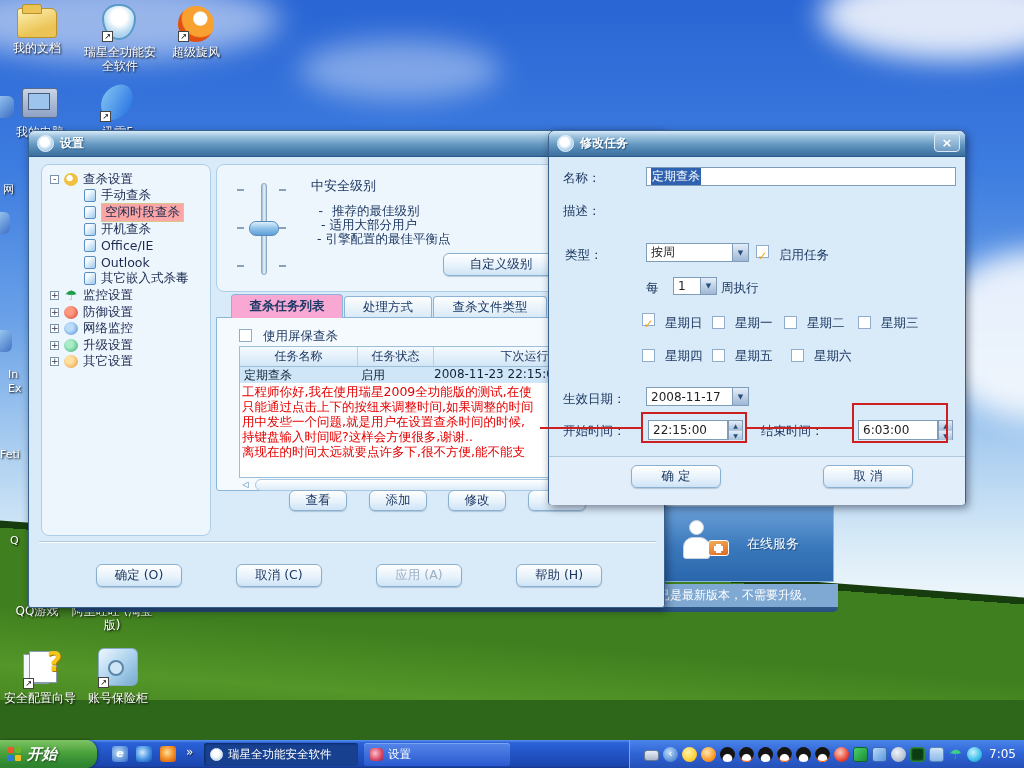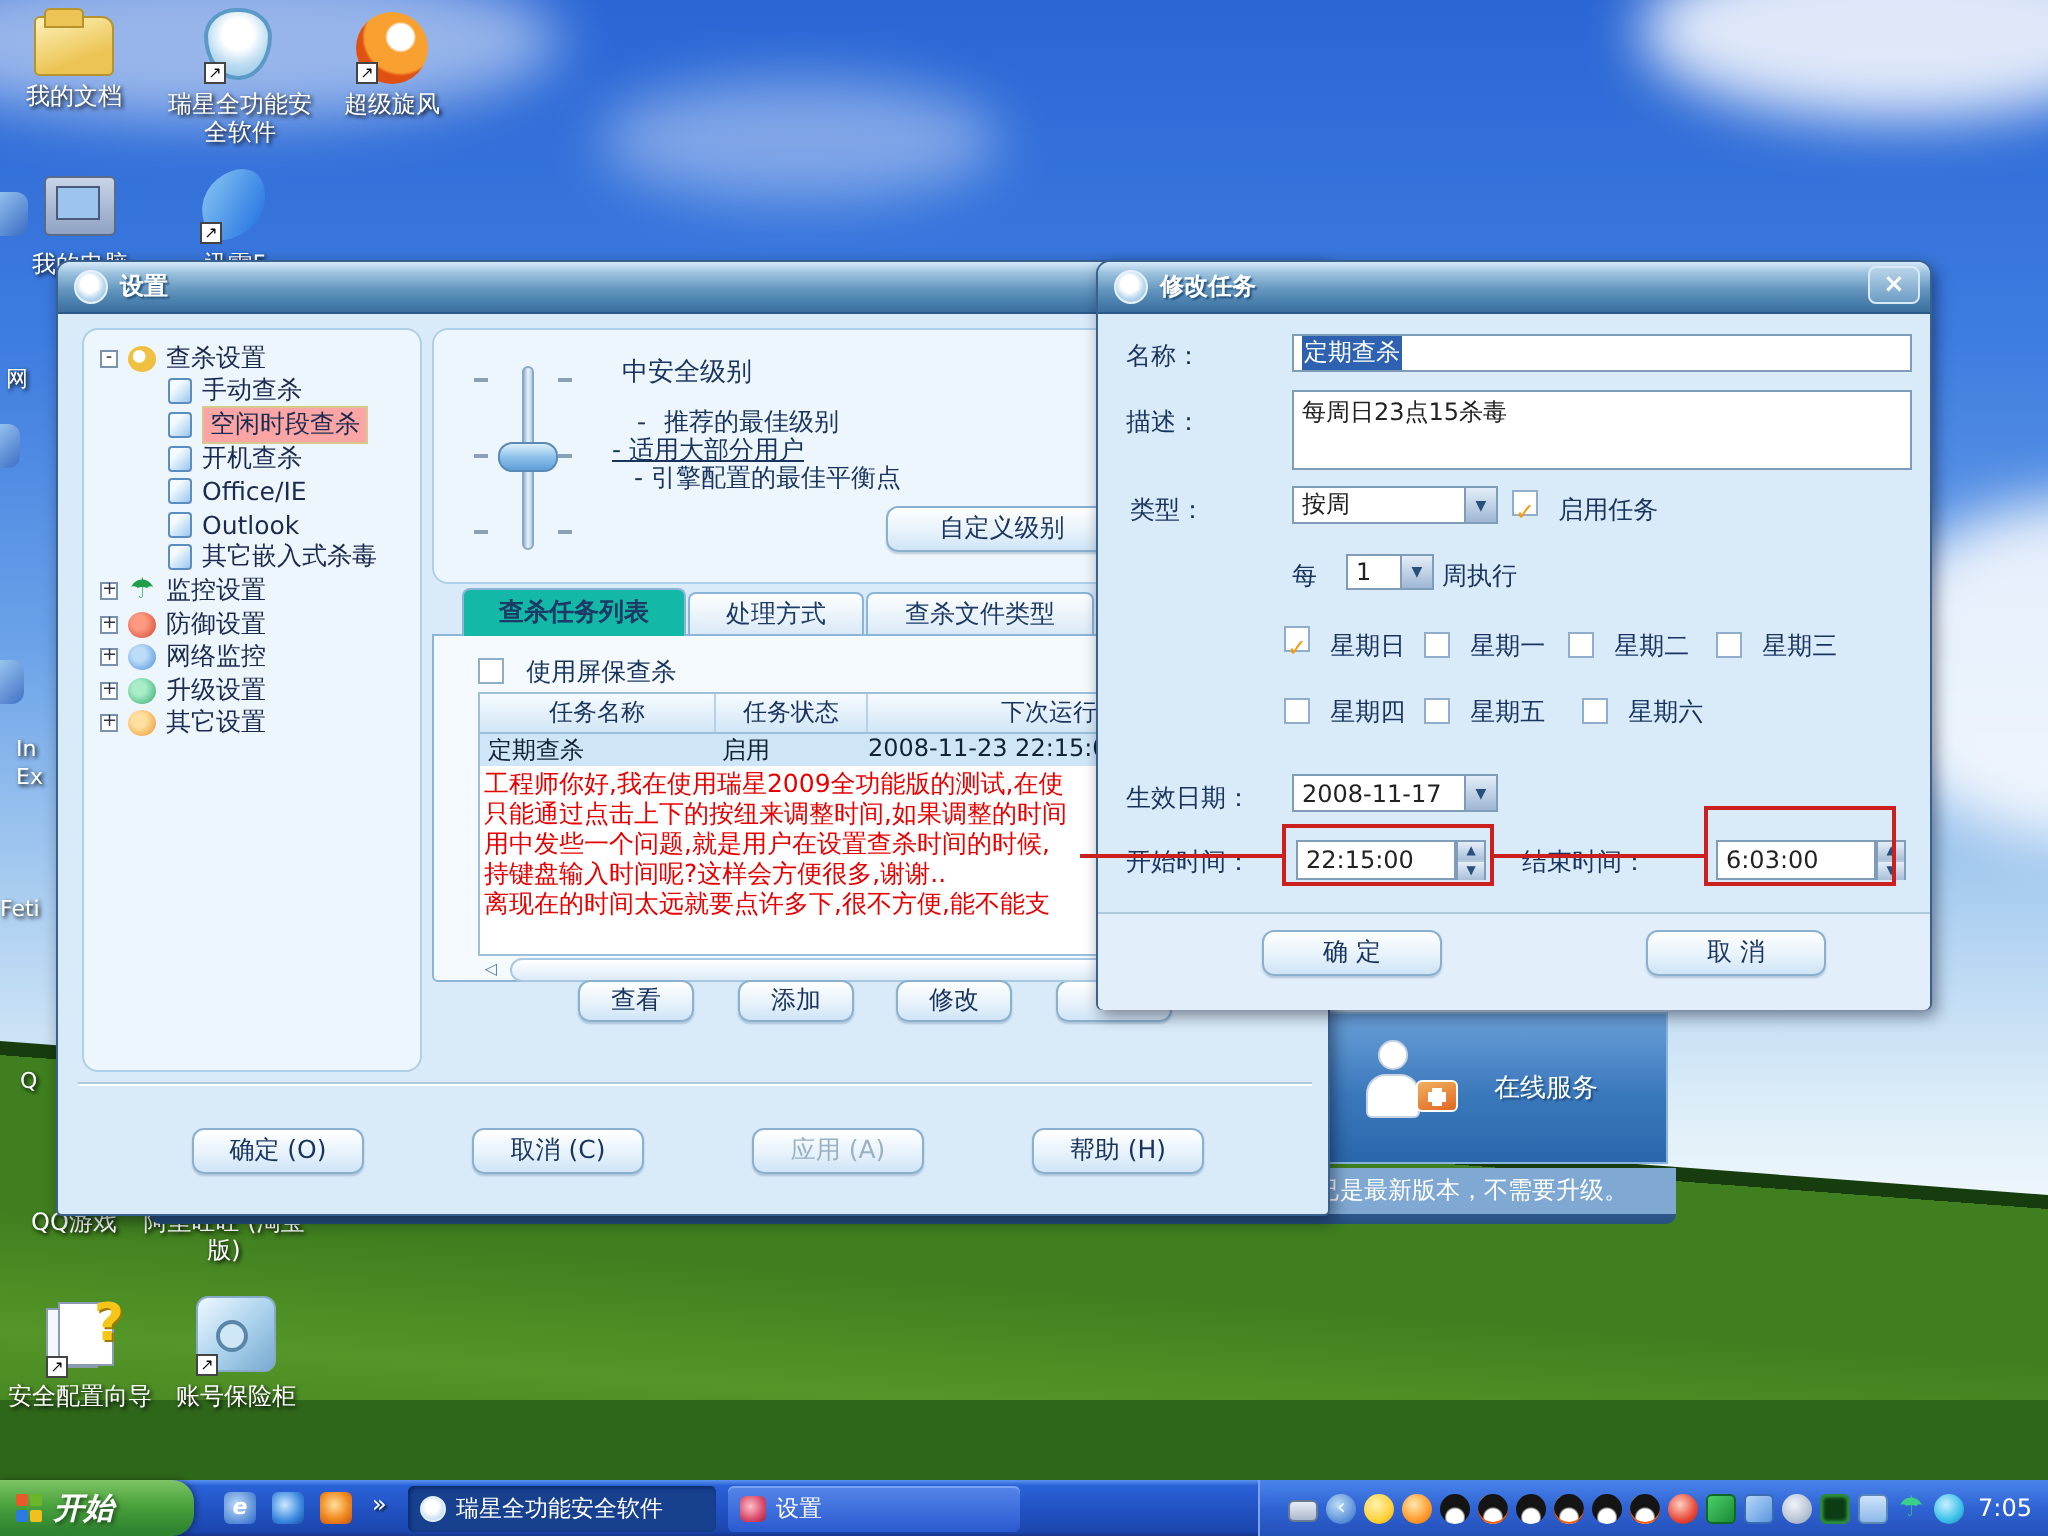--- a/index.html
+++ b/index.html
@@ -72,21 +72,21 @@
   .cbx{display:inline-block;width:13px;height:13px;background:#fff;border:1px solid #90aecb;vertical-align:-2px;text-align:center;}
   .cbx i{font-style:normal;color:#f39c12;font-weight:bold;font-size:12px;line-height:11px;position:relative;top:-1px;}
   .flabel{position:absolute;font-size:12.5px;color:#17335e;white-space:nowrap;}
   .spin{position:absolute;width:15px;border:1px solid #7f9db9;display:flex;flex-direction:column;}
   .spin div{flex:1;background:linear-gradient(180deg,#e4eef8,#a9c0da);font-size:6px;color:#27507e;text-align:center;line-height:9px;border-bottom:1px solid #b8c8d8;}
   .spin div:last-child{border-bottom:none;}
 
   
   .tab{position:absolute;height:22px;border:1px solid #8ab4d8;border-bottom:none;border-radius:4px 4px 0 0;
     background:linear-gradient(180deg,#fdfeff,#d8e9f6);font-size:12.5px;color:#1b3a66;display:flex;align-items:center;justify-content:center;}
-  .tab.on{background:#14b8a6;font-weight:bold;height:24px;z-index:3;}
+  .tab.on{background:#f9a8d4;font-weight:bold;height:24px;z-index:3;}
   .tbl-h{background:linear-gradient(180deg,#f6fbff,#d2e6f6);border-bottom:1px solid #9cc0dc;display:flex;font-size:12px;color:#17335e;}
   .tbl-h span{border-right:1px solid #b7d2e8;display:flex;align-items:center;justify-content:center;}
   .redtxt{color:#e60000;font-size:12.5px;line-height:15px;white-space:nowrap;}
   .redmark{position:absolute;border:2px solid #cc2020;z-index:40;}
   .redline{position:absolute;height:2px;background:#cc2020;z-index:40;}
 
   
   #taskbar{position:absolute;left:0;top:740px;width:1024px;height:28px;z-index:90;
     background:linear-gradient(180deg,#5a92ee 0%,#2a62d8 10%,#2253c4 50%,#1c46ae 92%,#15368c 100%);}
   #startbtn{position:absolute;left:0;top:0;width:97px;height:28px;border-radius:0 11px 11px 0;
@@ -287,21 +287,21 @@
       <div class="sl-track" style="left:44px;top:18px;height:92px;"></div>
       <div class="sl-handle" style="left:32px;top:56px;"></div>
       <div class="tick" style="left:20px;top:24px;"></div>
         <div class="tick" style="left:62px;top:24px;"></div>
       <div class="tick" style="left:20px;top:62px;"></div>
         <div class="tick" style="left:62px;top:62px;"></div>
       <div class="tick" style="left:20px;top:100px;"></div>
         <div class="tick" style="left:62px;top:100px;"></div>
       <div class="flabel" style="left:94px;top:12px;font-size:13px;">中安全级别</div>
       <div class="flabel" style="left:100px;top:38px;font-family:Liberation Mono, monospace;">- 推荐的最佳级别</div>
-      <div class="flabel" style="left:89px;top:52px;text-decoration:underline;">- 适用大部分用户</div>
+      <div class="flabel" style="left:104px;top:52px;">- 适用大部分用户</div>
       <div class="flabel" style="left:100px;top:66px;">- 引擎配置的最佳平衡点</div>
       <div class="rbtn" style="left:226px;top:88px;width:116px;height:23px;">自定义级别</div>
     </div>
 
     <div class="tab on" style="left:202px;top:163px;width:112px;">查杀任务列表</div>
     <div class="tab" style="left:315px;top:165px;width:88px;">处理方式</div>
     <div class="tab" style="left:404px;top:165px;width:114px;">查杀文件类型</div>
     <div class="tab" style="left:519px;top:165px;width:48px;overflow:hidden;">检测</div>
 
     <div class="abs" style="left:187px;top:186px;width:437px;height:174px;background:#f4fafe;border:1px solid #8ab4d8;border-radius:0 3px 3px 3px;z-index:2;">
@@ -355,23 +355,20 @@
       <div class="wtitle">修改任务</div>
     </div>
     <div class="closebtn">×</div>
 
     <div class="flabel" style="left:14px;top:39px;">名称：</div>
     <div class="fld" style="left:97px;top:36px;width:310px;height:19px;">
       <span class="selhl">定期查杀</span>
     </div>
 
     <div class="flabel" style="left:14px;top:72px;">描述：</div>
-    <div class="fld" style="left:97px;top:64px;width:310px;height:40px;align-items:flex-start;padding-top:2px;">
-      <span>每周日23点15杀毒</span>
-    </div>
 
     <div class="flabel" style="left:16px;top:116px;">类型：</div>
     <div class="fld" style="left:97px;top:112px;width:103px;height:19px;">
       <span>按周</span>
     </div>
     <div class="ddbtn" style="left:183px;top:112px;height:19px;">▼</div>
     <div class="abs" style="left:207px;top:113px;">
       <span class="cbx"><i>✓</i></span>
       <span class="flabel" style="position:static;margin-left:5px;">启用任务</span>
     </div>

